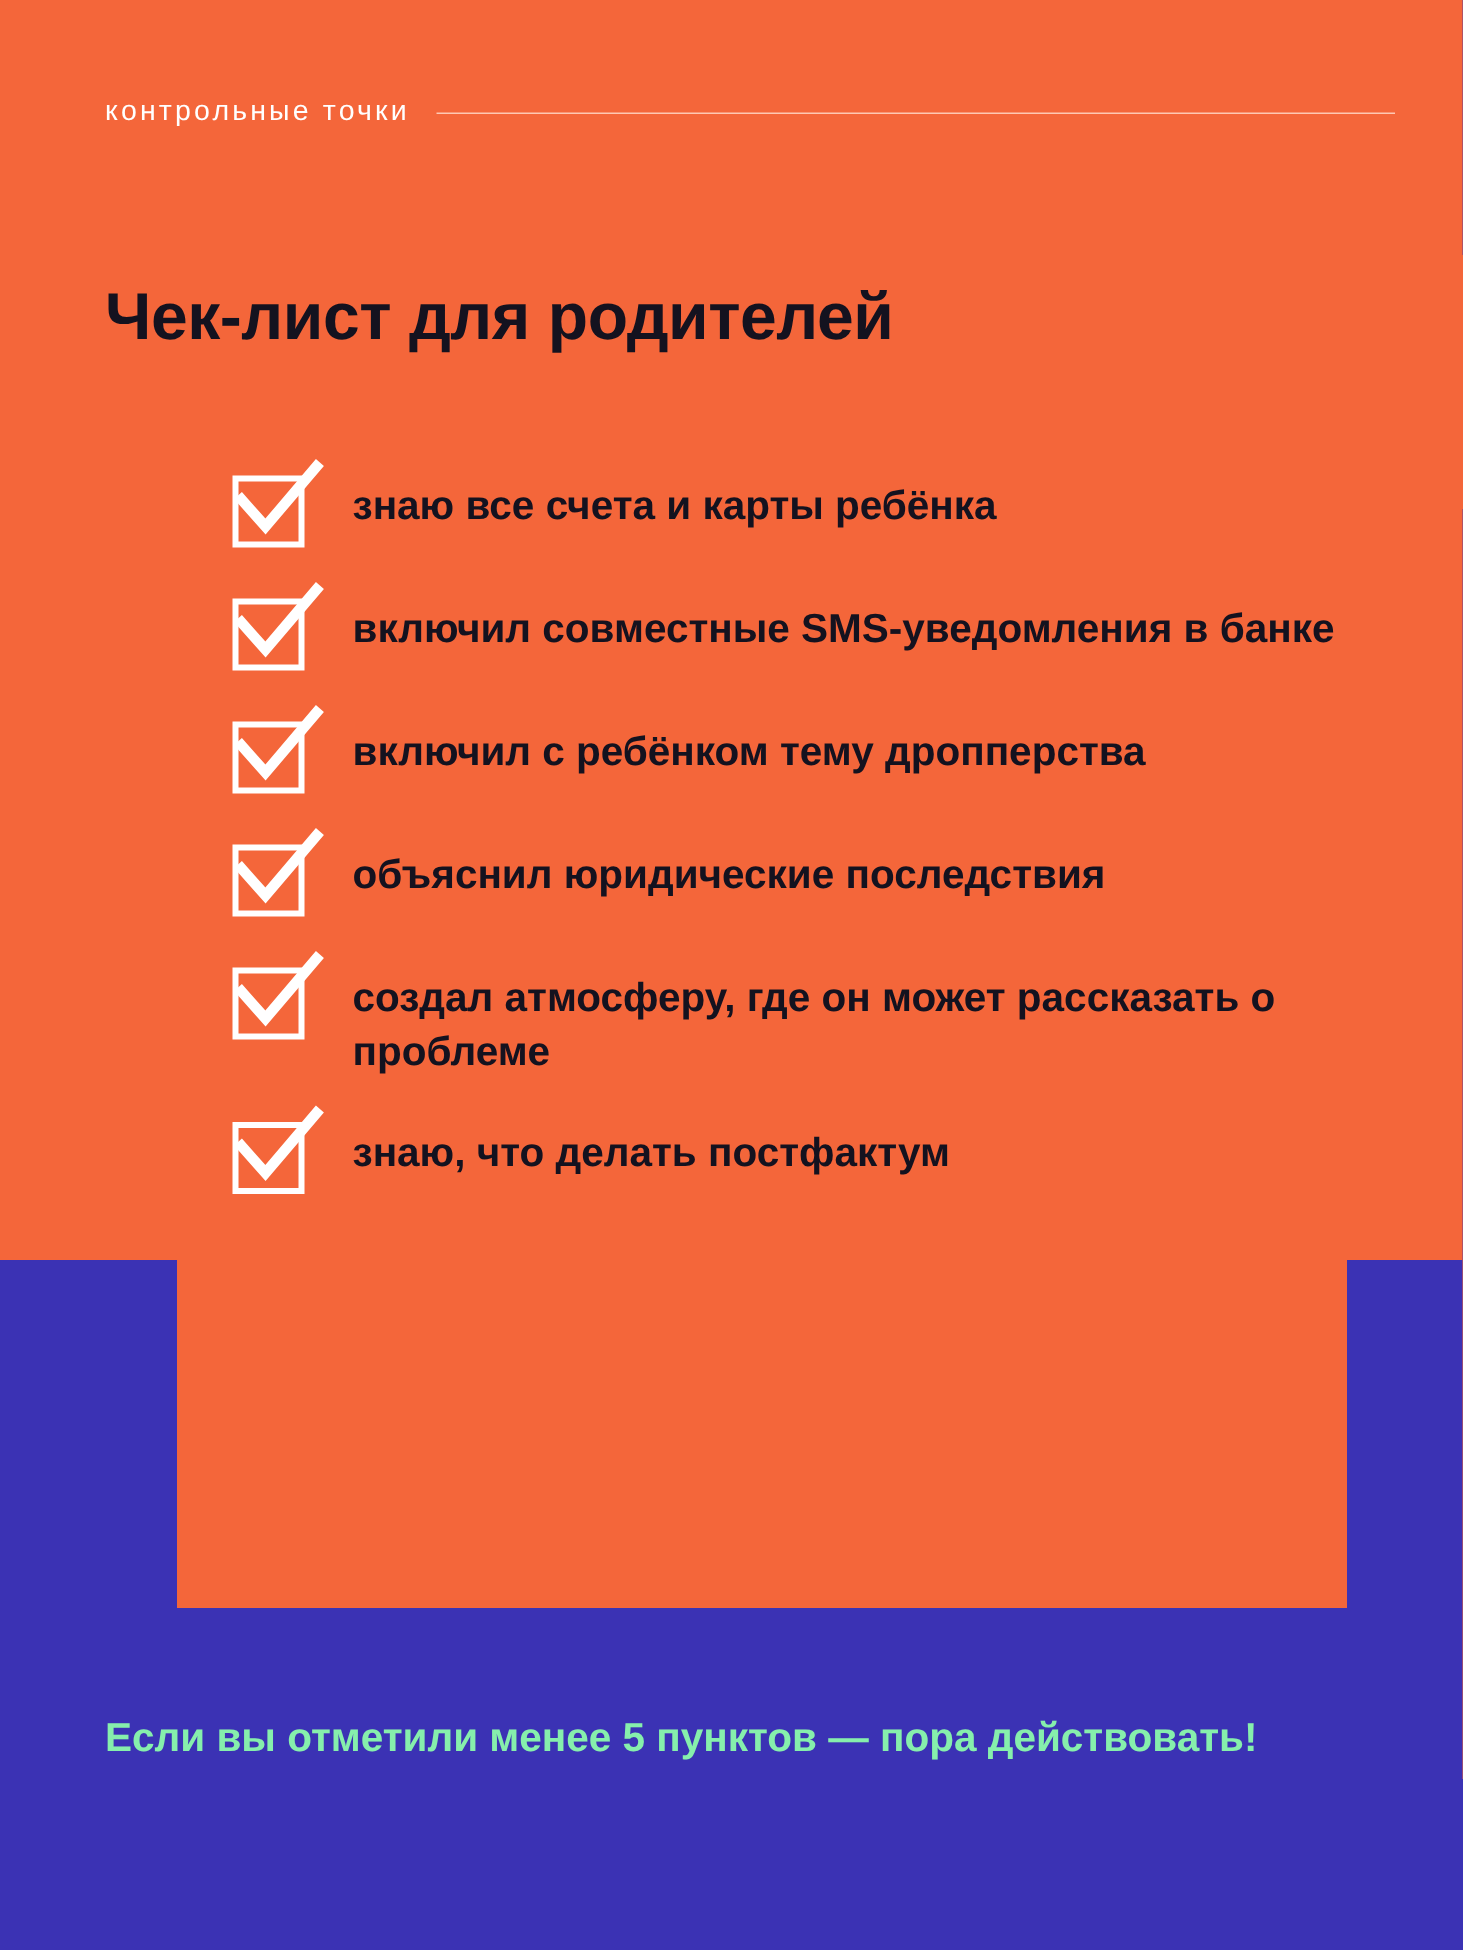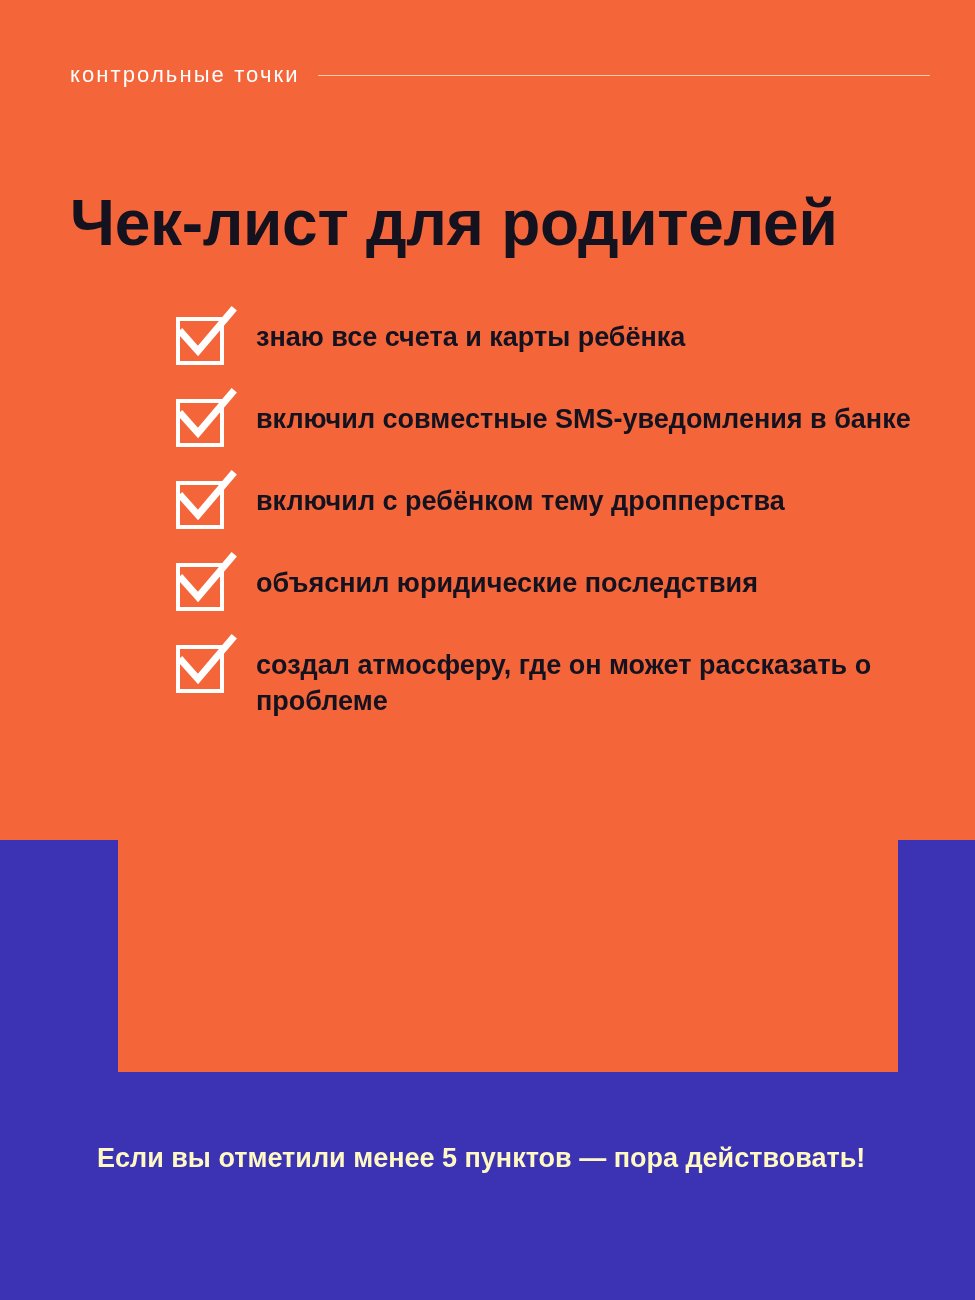--- a/index.html
+++ b/index.html
@@ -41,50 +41,50 @@
     position: absolute;
     left: 70px;
     top: 60px;
     width: 860px;
     height: 30px;
     display: flex;
     align-items: center;
     gap: 18px;
   }
   .kicker {
-    font-size: 22px;
+    font-size: 19px;
     letter-spacing: 2.1px;
     color: #ffffff;
     white-space: nowrap;
     font-weight: 400;
   }
   .kicker-rule {
     flex: 1 1 auto;
     height: 1px;
     background: #ffd9c9;
     opacity: .85;
   }
 
   
   .title {
     position: absolute;
     left: 70px;
     top: 188px;
     width: 840px;
-    font-size: 64px;
+    font-size: 44px;
     line-height: 1.1;
     font-weight: 700;
     color: #14121f;
     letter-spacing: -0.3px;
   }
 
   
   .checklist {
     position: absolute;
-    left: 176px;
+    left: 155px;
     top: 315px;
     width: 760px;
     display: flex;
     flex-direction: column;
     gap: 26px;
   }
   .check-item {
     display: flex;
     align-items: flex-start;
     gap: 26px;
@@ -122,23 +122,22 @@
   }
 
   
   .footer-note {
     position: absolute;
     left: 70px;
     top: 1140px;
     width: 820px;
     font-size: 27px;
     line-height: 1.38;
-    color: #fef9c3;
+    color: #86efac;
     font-weight: 600;
-    margin-left: 27px;
   }
 </style>
 </head>
 <body>
 
 <div class="orange-top"></div>
 <div class="orange-lower"></div>
 
 <div class="kicker-row">
   <div class="kicker">контрольные точки</div>
@@ -192,16 +191,25 @@
   <div class="check-item">
     <div class="check-box">
       <div class="frame"></div>
       <svg viewBox="0 0 62 62" aria-hidden="true">
         <path d="M8 26 L24 44 L58 4" fill="none" stroke="#ffffff" stroke-width="7" stroke-linecap="square" stroke-linejoin="miter"></path>
       </svg>
     </div>
     <div class="check-label">создал атмосферу, где он может рассказать о проблеме</div>
   </div>
 
+  <div class="check-item">
+    <div class="check-box">
+      <div class="frame"></div>
+      <svg viewBox="0 0 62 62" aria-hidden="true">
+        <path d="M8 26 L24 44 L58 4" fill="none" stroke="#ffffff" stroke-width="7" stroke-linecap="square" stroke-linejoin="miter"></path>
+      </svg>
+    </div>
+    <div class="check-label">знаю, что делать постфактум</div>
+  </div>
 
 </div>
 
 <div class="footer-note">Если вы отметили менее 5 пунктов — пора действовать!</div>
 
 </body></html>

